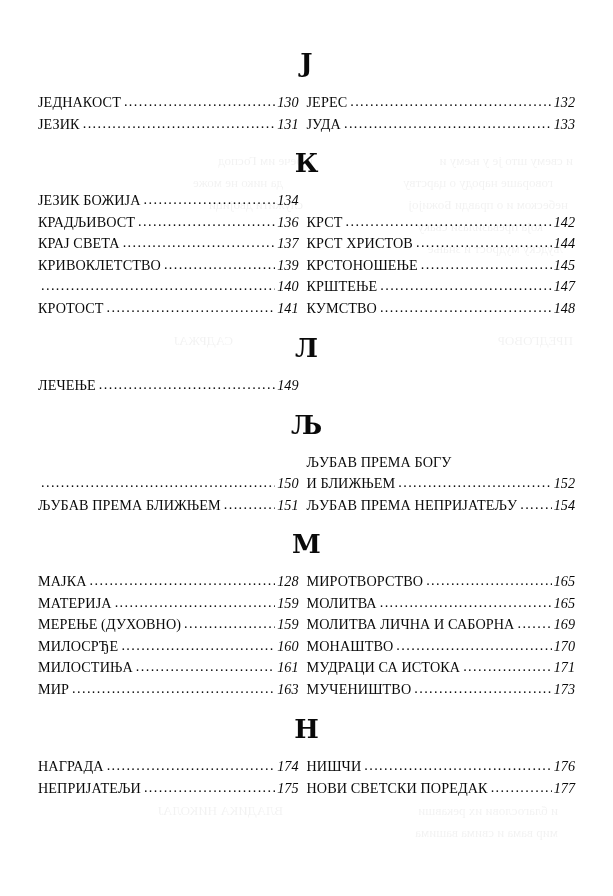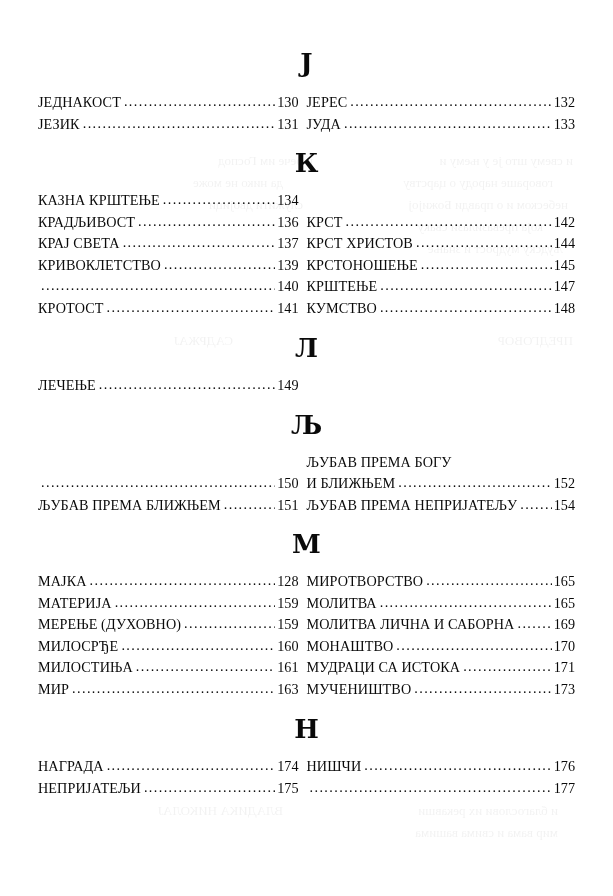--- a/index.html
+++ b/index.html
@@ -72,20 +72,21 @@
     margin: 0 2px 0 3px;
     font-size: 14.2px;
     letter-spacing: 1.4px;
     color: #0a0a0a;
     position: relative;
     top: -1px;
   }
   .entry .page-no {
     font-family: "Liberation Serif", serif;
     flex: 0 0 auto;
+    font-style: italic;
   }
   .entry.cont .title { padding-left: 0; }
 
   
   .ghost {
     position: absolute;
     inset: 0;
     pointer-events: none;
     opacity: 0.055;
     color: #222;
@@ -148,21 +149,21 @@
               <span class="page-no">133</span>
             </div>
           </div>
         </div>
       </div>
       <div class="section">
         <div class="section-letter letter-K">К</div>
         <div class="cols">
           <div class="col left">
             <div class="entry">
-              <span class="title">КАЗНА КРШТЕЊЕ</span>
+              <span class="title">ЈЕЗИК БОЖИЈА</span>
               <span class="leader">................................................................................</span>
               <span class="page-no">134</span>
             </div>
             <div class="entry">
               <span class="title">КРАДЉИВОСТ</span>
               <span class="leader">................................................................................</span>
               <span class="page-no">136</span>
             </div>
             <div class="entry">
               <span class="title">КРАЈ СВЕТА</span>
@@ -341,20 +342,21 @@
               <span class="page-no">175</span>
             </div>
           </div>
           <div class="col right">
             <div class="entry">
               <span class="title">НИШЧИ</span>
               <span class="leader">................................................................................</span>
               <span class="page-no">176</span>
             </div>
             <div class="entry">
+              <span class="title">НОВИ СВЕТСКИ ПОРЕДАК</span>
               <span class="leader">................................................................................</span>
               <span class="page-no">177</span>
             </div>
           </div>
         </div>
       </div>
     </div>
 
 </div>
 

